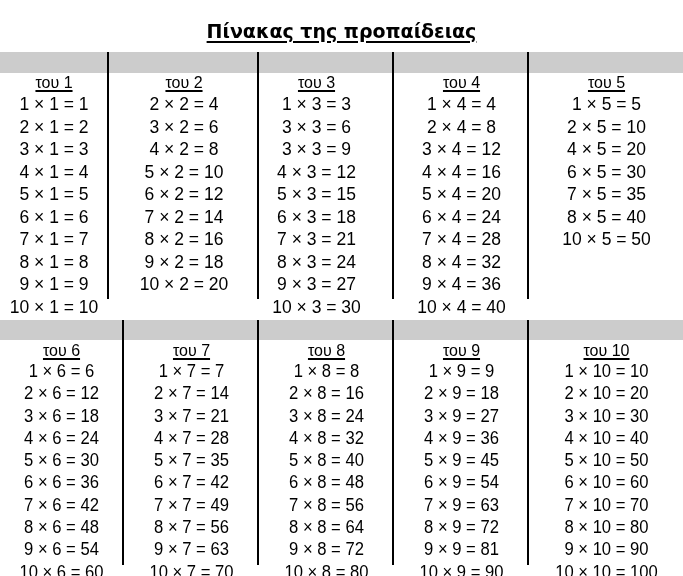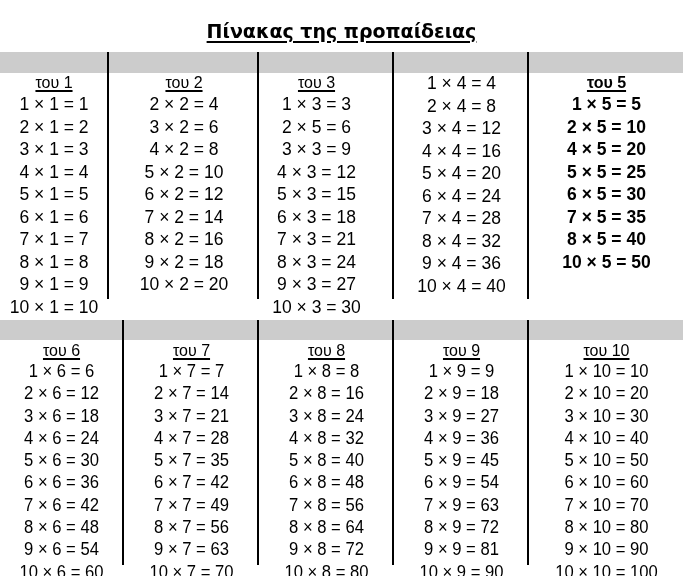--- a/index.html
+++ b/index.html
@@ -49,50 +49,50 @@
     <div class="row">6 × 2 = 12</div>
     <div class="row">7 × 2 = 14</div>
     <div class="row">8 × 2 = 16</div>
     <div class="row">9 × 2 = 18</div>
     <div class="row">10 × 2 = 20</div>
   </div>
 
   <div class="col" style="left:260px; width:113px;">
     <div class="hdr"><span>του 3</span></div>
     <div class="row">1 × 3 = 3</div>
-    <div class="row">2 × 5 = 6</div>
+    <div class="row">3 × 3 = 6</div>
     <div class="row">3 × 3 = 9</div>
     <div class="row">4 × 3 = 12</div>
     <div class="row">5 × 3 = 15</div>
     <div class="row">6 × 3 = 18</div>
     <div class="row">7 × 3 = 21</div>
     <div class="row">8 × 3 = 24</div>
     <div class="row">9 × 3 = 27</div>
     <div class="row">10 × 3 = 30</div>
   </div>
 
   <div class="col" style="left:395px; width:133px;">
+    <div class="hdr"><span>του 4</span></div>
     <div class="row">1 × 4 = 4</div>
     <div class="row">2 × 4 = 8</div>
     <div class="row">3 × 4 = 12</div>
     <div class="row">4 × 4 = 16</div>
     <div class="row">5 × 4 = 20</div>
     <div class="row">6 × 4 = 24</div>
     <div class="row">7 × 4 = 28</div>
     <div class="row">8 × 4 = 32</div>
     <div class="row">9 × 4 = 36</div>
     <div class="row">10 × 4 = 40</div>
   </div>
 
-  <div class="col" style="left:530px; width:153px;font-weight:bold;">
+  <div class="col" style="left:530px; width:153px;">
     <div class="hdr"><span>του 5</span></div>
     <div class="row">1 × 5 = 5</div>
     <div class="row">2 × 5 = 10</div>
     <div class="row">4 × 5 = 20</div>
-    <div class="row">5 × 5 = 25</div>
     <div class="row">6 × 5 = 30</div>
     <div class="row">7 × 5 = 35</div>
     <div class="row">8 × 5 = 40</div>
     <div class="row">10 × 5 = 50</div>
   </div>
 
   <div class="divider" style="left:107px; top:0; height:247px;"></div>
   <div class="divider" style="left:257px; top:0; height:247px;"></div>
   <div class="divider" style="left:392px; top:0; height:247px;"></div>
   <div class="divider" style="left:527px; top:0; height:247px;"></div>

